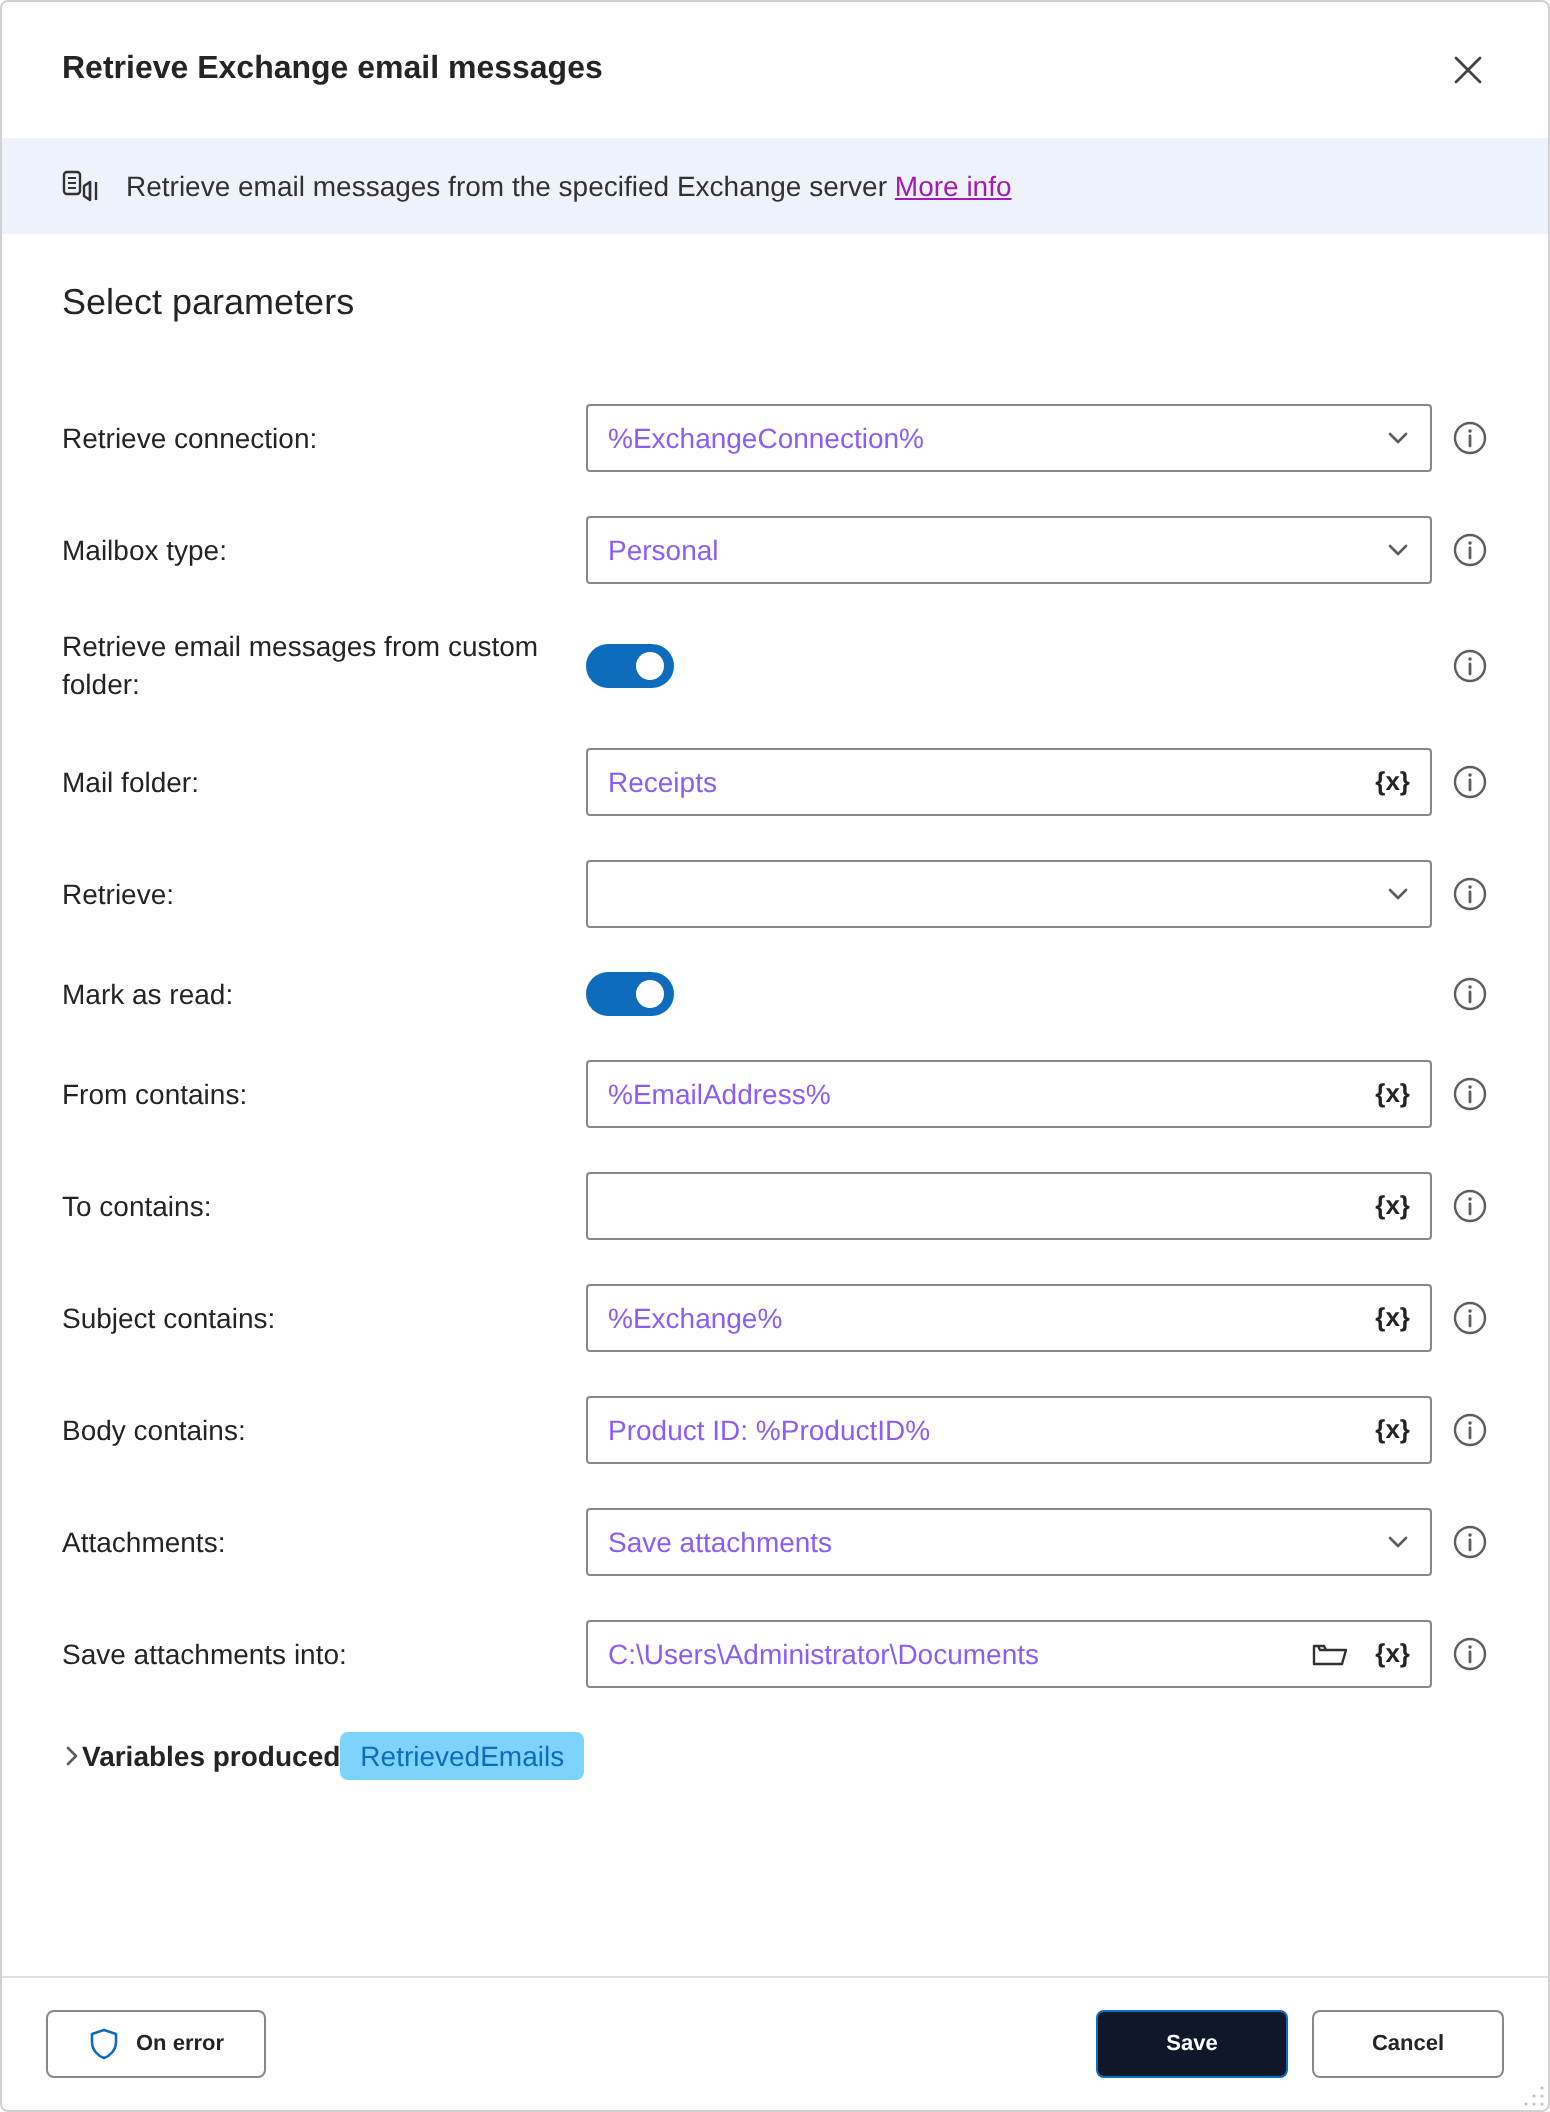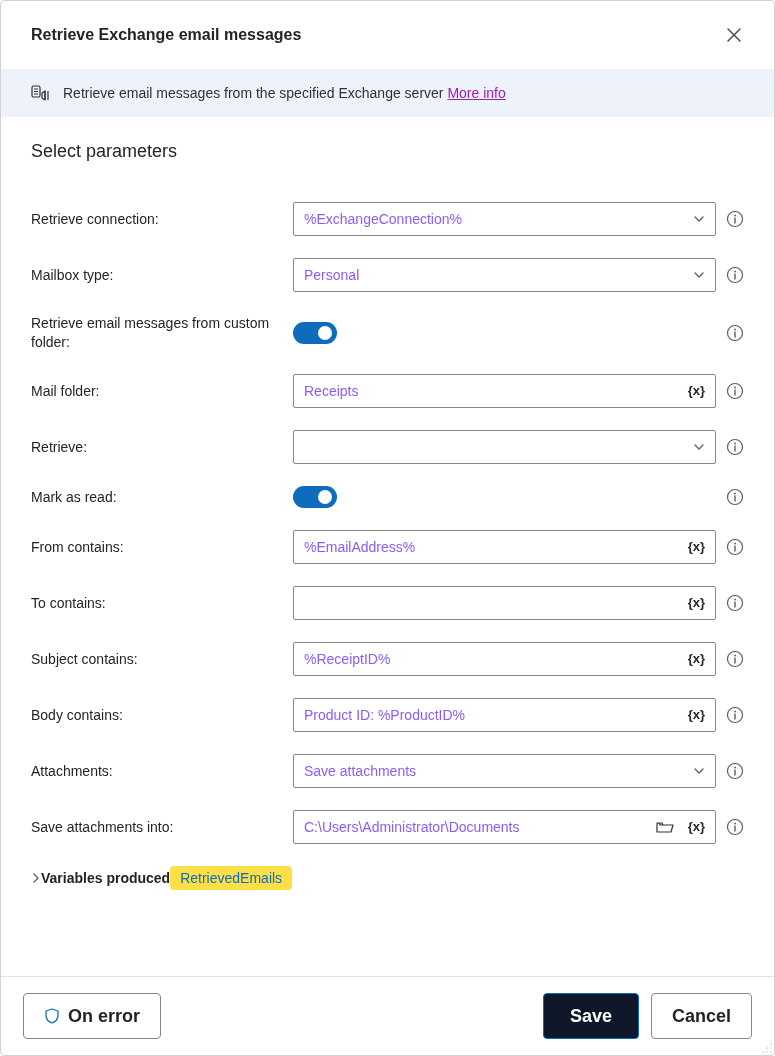--- a/index.html
+++ b/index.html
@@ -166,39 +166,39 @@
       width: 10px;
       height: 10px;
       flex-shrink: 0;
     }
     .variables-label {
       font-weight: 600;
       font-size: 14px;
       color: #242424;
     }
     .variable-chip {
-      background: #fde047;
+      background: #7dd3fc;
       color: #0f6cbd;
       padding: 4px 10px;
       border-radius: 4px;
       font-size: 14px;
       cursor: pointer;
     }
     .footer {
       border-top: 1px solid #e1e1e1;
       padding: 16px 22px;
       display: flex;
       align-items: center;
       gap: 12px;
     }
     .btn {
-      height: 46px;
+      height: 34px;
       padding: 0 20px;
       border-radius: 4px;
-      font-size: 18px;
+      font-size: 11px;
       font-weight: 600;
       cursor: pointer;
       display: inline-flex;
       align-items: center;
       justify-content: center;
       gap: 8px;
       border: 1px solid #8a8886;
       background: #fff;
       color: #242424;
       min-width: 96px;
@@ -373,21 +373,21 @@
             <circle cx="9" cy="5.5" r="0.9" fill="#605e5c"></circle>
             <path d="M9 8 v5" stroke="#605e5c" stroke-width="1.4" stroke-linecap="round"></path>
           </svg>
       </div>
     </div>
 
     <div class="form-row">
       <div class="form-label">Subject contains:</div>
       <div class="form-control-wrap">
         <div class="form-control">
-          <span class="form-control-text">%ReceiptID%</span>
+          <span class="form-control-text">%Exchange%</span>
           <span class="var-btn">{x}</span>
         </div>
         <svg class="info-icon" viewBox="0 0 18 18">
             <circle cx="9" cy="9" r="7.5" fill="none" stroke="#605e5c" stroke-width="1.2"></circle>
             <circle cx="9" cy="5.5" r="0.9" fill="#605e5c"></circle>
             <path d="M9 8 v5" stroke="#605e5c" stroke-width="1.4" stroke-linecap="round"></path>
           </svg>
       </div>
     </div>
 

